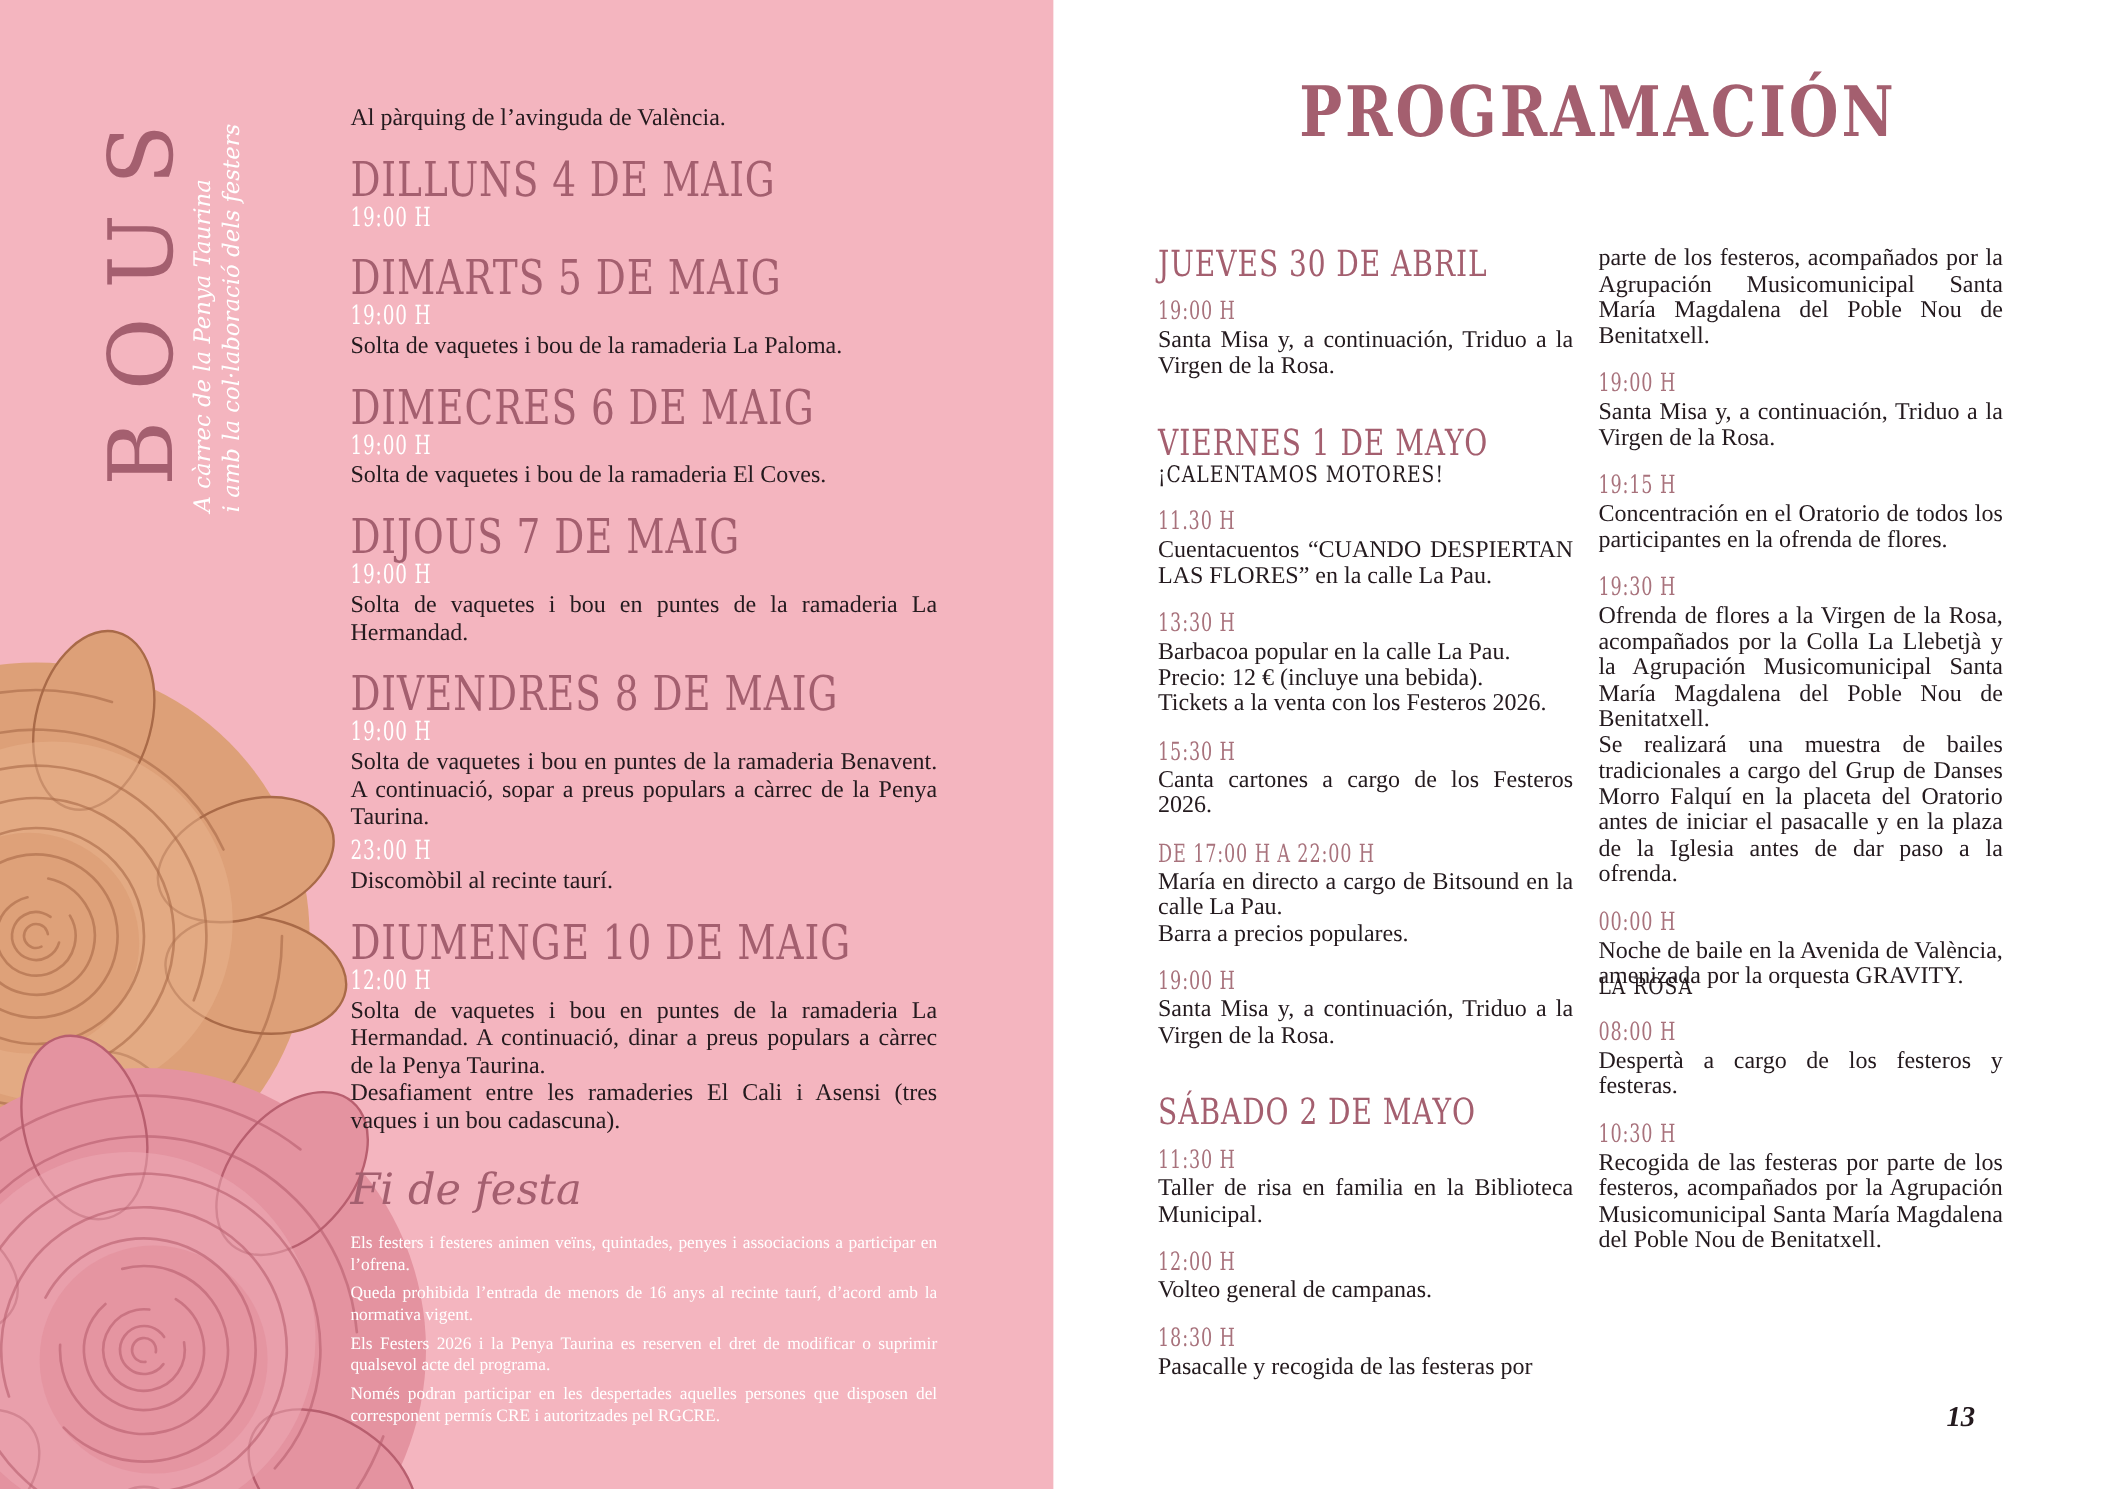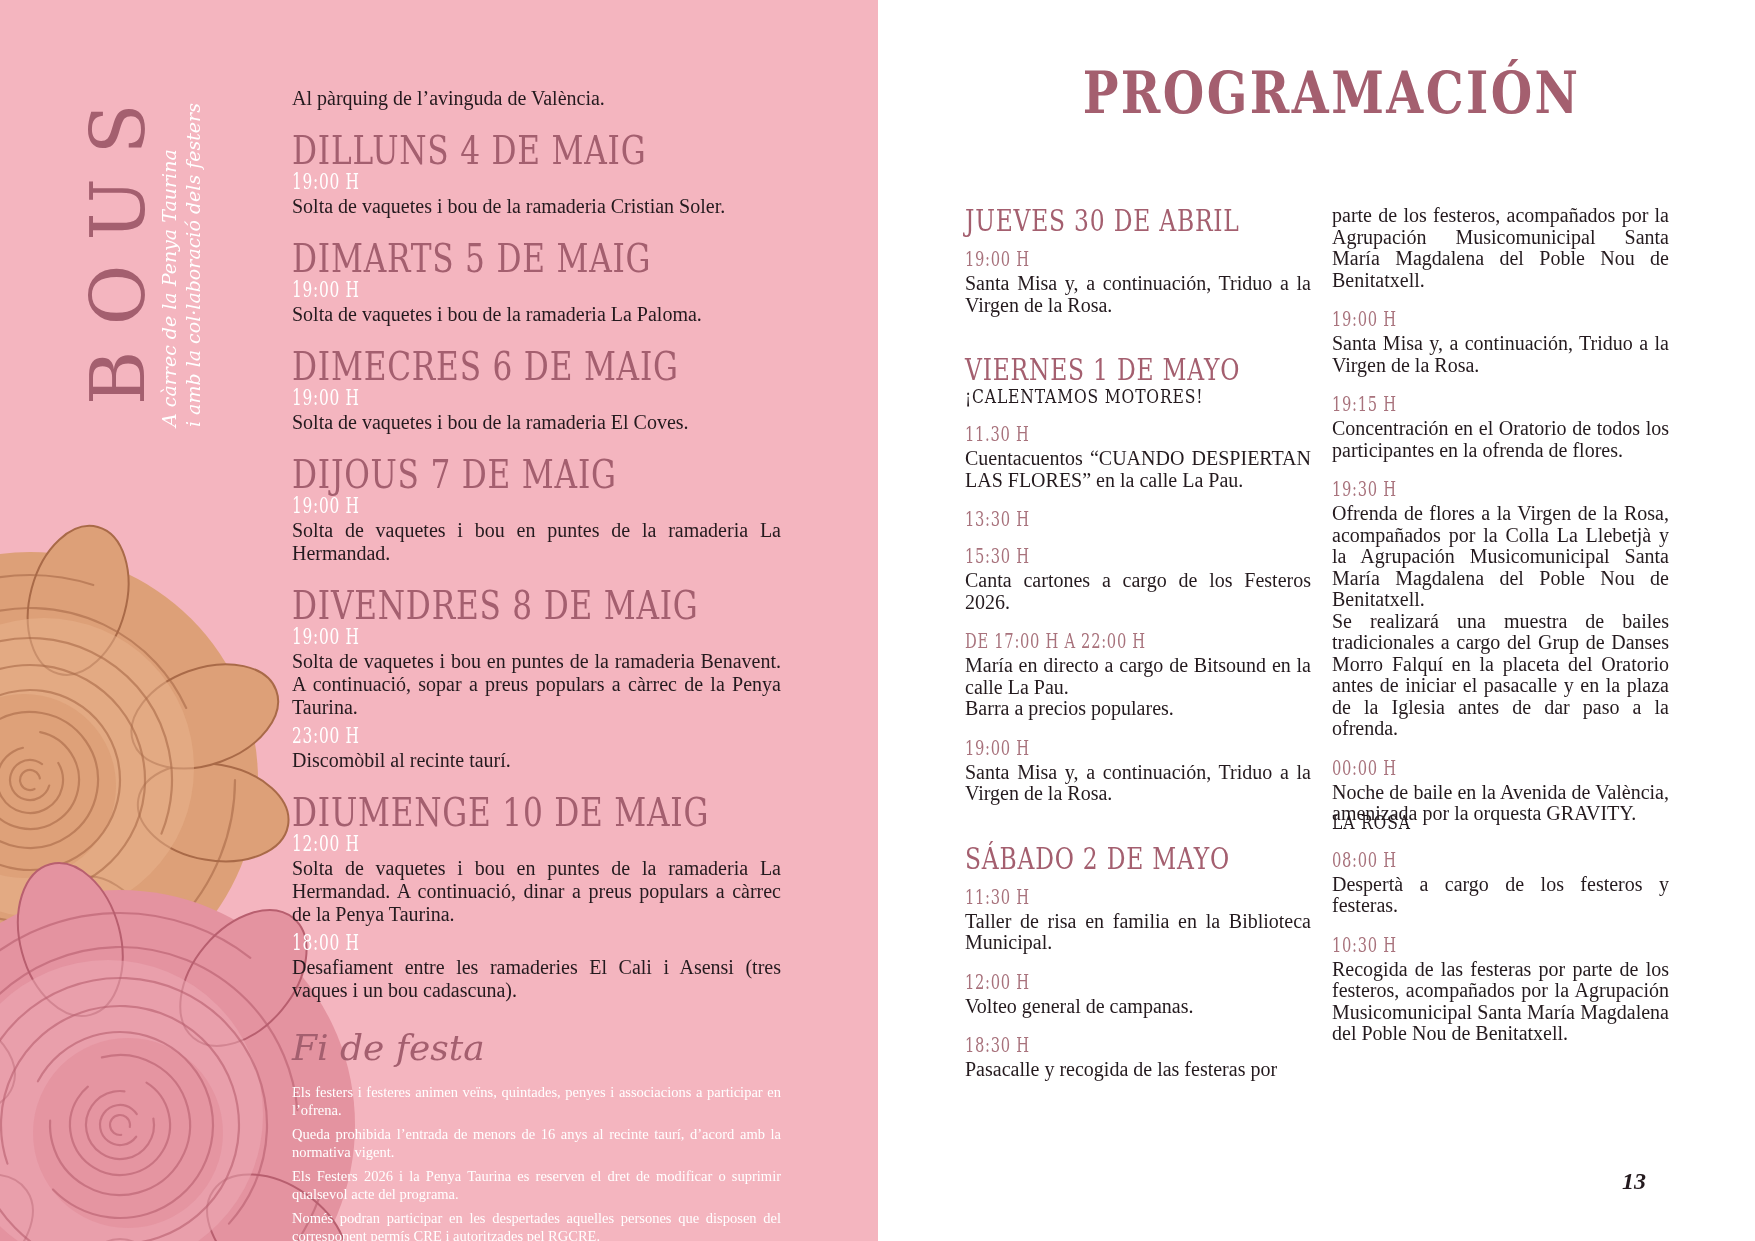--- a/index.html
+++ b/index.html
@@ -145,21 +145,20 @@
       <div>A càrrec de la Penya Taurina</div>
       <div>i amb la col·laboració dels festers</div>
     </div>
 
     <div class="lp-col">
       <p class="intro">Al pàrquing de l’avinguda de València.</p>
 
       <section>
         <h2><span>DILLUNS 4 DE MAIG</span></h2>
         <div class="time"><span>19:00 H</span></div>
-        <p class="body">Solta de vaquetes i bou de la ramaderia Cristian Soler.</p>
       </section>
 
       <section>
         <h2><span>DIMARTS 5 DE MAIG</span></h2>
         <div class="time"><span>19:00 H</span></div>
         <p class="body">Solta de vaquetes i bou de la ramaderia La Paloma.</p>
       </section>
 
       <section>
         <h2><span>DIMECRES 6 DE MAIG</span></h2>
@@ -178,21 +177,20 @@
         <div class="time"><span>19:00 H</span></div>
         <p class="body">Solta de vaquetes i bou en puntes de la ramaderia Benavent. A continuació, sopar a preus populars a càrrec de la Penya Taurina.</p>
         <div class="time"><span>23:00 H</span></div>
         <p class="body">Discomòbil al recinte taurí.</p>
       </section>
 
       <section>
         <h2><span>DIUMENGE 10 DE MAIG</span></h2>
         <div class="time"><span>12:00 H</span></div>
         <p class="body">Solta de vaquetes i bou en puntes de la ramaderia La Hermandad. A continuació, dinar a preus populars a càrrec de la Penya Taurina.</p>
-        <div class="time"><span>18:00 H</span></div>
         <p class="body">Desafiament entre les ramaderies El Cali i Asensi (tres vaques i un bou cadascuna).</p>
       </section>
 
       <p class="fi">Fi de festa</p>
 
       <div class="notes">
         <p>Els festers i festeres animen veïns, quintades, penyes i associacions a participar en l’ofrena.</p>
         <p>Queda prohibida l’entrada de menors de 16 anys al recinte taurí, d’acord amb la normativa vigent.</p>
         <p>Els Festers 2026 i la Penya Taurina es reserven el dret de modificar o suprimir qualsevol acte del programa.</p>
         <p>Només podran participar en les despertades aquelles persones que disposen del corresponent permís CRE i autoritzades pel RGCRE.</p>
@@ -207,20 +205,23 @@
     <div class="rp col1">
       <h2><span>JUEVES 30 DE ABRIL</span></h2>
       <div class="time"><span>19:00 H</span></div>
       <p class="body">Santa Misa y, a continuación, Triduo a la Virgen de la Rosa.</p>
 
       <h2 class="mt-sec"><span>VIERNES 1 DE MAYO</span></h2>
       <div class="sub"><span>¡CALENTAMOS MOTORES!</span></div>
       <div class="time"><span>11.30 H</span></div>
       <p class="body">Cuentacuentos “CUANDO DESPIERTAN LAS FLORES” en la calle La Pau.</p>
       <div class="time"><span>13:30 H</span></div>
+      <p class="body">Barbacoa popular en la calle La Pau.
+Precio: 12 € (incluye una bebida).
+Tickets a la venta con los Festeros 2026.</p>
       <div class="time"><span>15:30 H</span></div>
       <p class="body">Canta cartones a cargo de los Festeros 2026.</p>
       <div class="time"><span>DE 17:00 H A 22:00 H</span></div>
       <p class="body">María en directo a cargo de Bitsound en la calle La Pau.
 Barra a precios populares.</p>
       <div class="time"><span>19:00 H</span></div>
       <p class="body">Santa Misa y, a continuación, Triduo a la Virgen de la Rosa.</p>
 
       <h2 class="mt-sec"><span>SÁBADO 2 DE MAYO</span></h2>
       <div class="time"><span>11:30 H</span></div>

